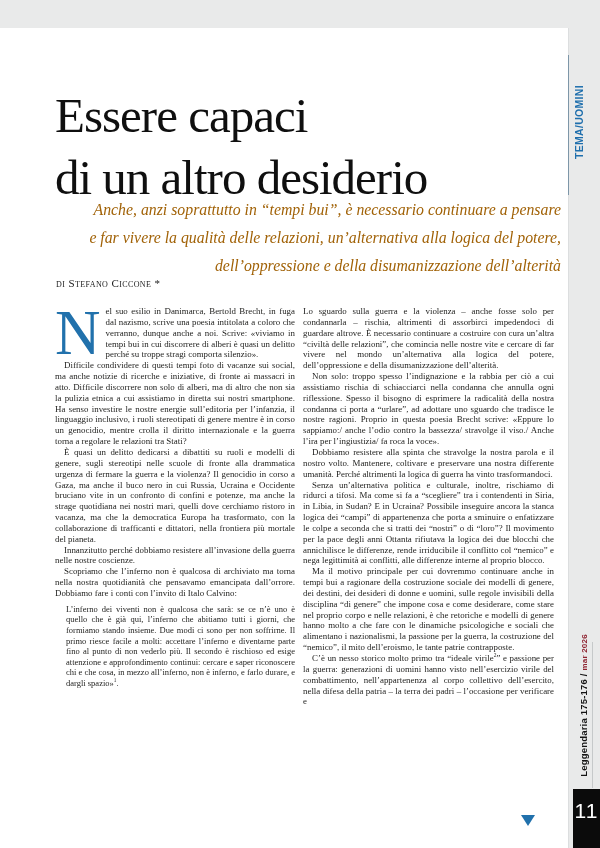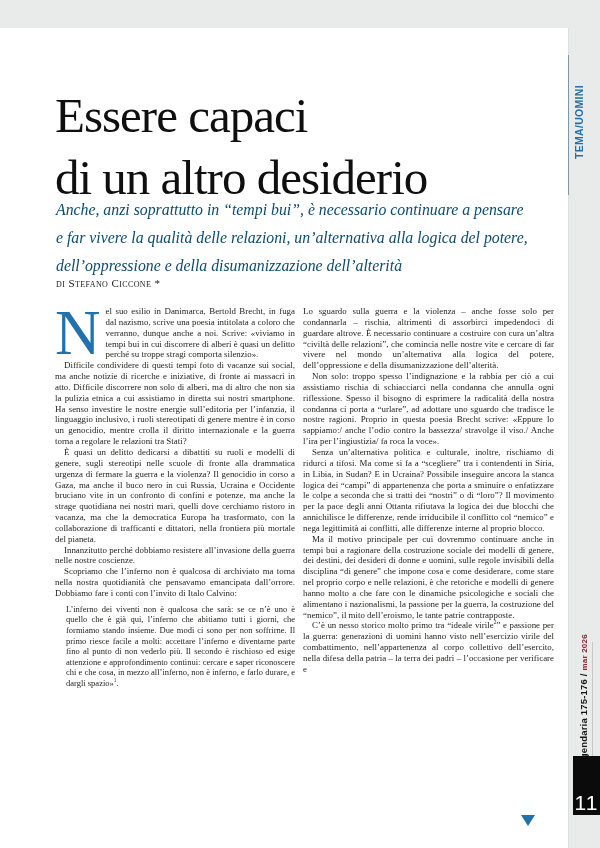--- a/index.html
+++ b/index.html
@@ -2,22 +2,22 @@
 <html lang="it"><head>
 <meta charset="utf-8">
 <style>
   html,body{margin:0;padding:0;}
   body{width:600px;height:848px;overflow:hidden;font-family:"Liberation Serif",serif;}
   .canvas{position:relative;width:600px;height:848px;background:#e9eaea;overflow:hidden;}
   .page{position:absolute;left:0;top:28px;width:568px;height:820px;background:#ffffff;border-right:1px solid #dcdedf;}
   
   .title{position:absolute;left:55px;top:52px;width:505px;color:#0f0f0f;
          font-size:49px;line-height:62px;letter-spacing:-1px;font-weight:400;}
-  .standfirst{position:absolute;left:56px;top:196px;width:505px;color:#0c4a6e;
-         font-style:italic;font-size:15.8px;line-height:28px;white-space:nowrap;}
+  .standfirst{position:absolute;left:56px;top:196px;width:505px;color:#a16207;
+         font-style:italic;font-size:15.8px;line-height:28px;white-space:nowrap;text-align:right;}
   .byline{position:absolute;left:56px;top:277px;font-variant:small-caps;
          font-size:11px;letter-spacing:0.4px;color:#1a1a1a;}
   
   .col{position:absolute;top:306px;font-size:8.9px;line-height:10.85px;color:#1e1e1c;
        text-align:justify;hyphens:auto;-webkit-hyphens:auto;}
   .col-left{left:55px;width:240px;}
   .col-right{left:303px;width:251px;}
   .para{margin:0;}
   .para.ind{text-indent:9px;}
   .para.quote{font-size:8.5px;line-height:10.6px;margin:5px 0 0 11px;}
@@ -32,22 +32,22 @@
   
   .tab-rule{position:absolute;left:568px;top:55px;width:1px;height:140px;background:#7d96a8;}
   .spine-rule{position:absolute;left:592px;top:642px;width:1px;height:146px;background:#c6c9ca;}
   .vlabel{position:absolute;transform:rotate(-90deg);text-align:center;
           font-family:"Liberation Sans",sans-serif;white-space:nowrap;}
   .tema{left:524px;top:116px;width:110px;height:12px;color:#1f6fad;
         font-weight:bold;font-size:10.5px;letter-spacing:0.3px;}
   .issue{left:503px;top:700px;width:160px;height:11px;color:#141414;
          font-weight:bold;font-size:9.5px;letter-spacing:0.2px;}
   .issue .date{color:#8e2330;font-size:8px;}
-  .folio{position:absolute;left:573px;top:756px;width:27px;height:59px;background:#0b0b0b;
-         display:flex;align-items:flex-end;justify-content:center;padding-top:10px;box-sizing:border-box;}
+  .folio{position:absolute;left:573px;top:789px;width:27px;height:59px;background:#0b0b0b;
+         display:flex;align-items:flex-start;justify-content:center;padding-top:10px;box-sizing:border-box;}
   .folio span{color:#ffffff;font-family:"Liberation Sans",sans-serif;font-size:21px;letter-spacing:1px;}
 </style>
 </head>
 <body>
 
 <div class="canvas">
   <div class="page"></div>
 
   <h1 class="title">
     <div>Essere capaci</div>
@@ -66,20 +66,21 @@
       <p class="para"><span class="dropcap">N</span><span>el suo esilio in Danimarca, Bertold Brecht, in fuga dal nazismo, scrive una poesia intitolata a coloro che verranno, dunque anche a noi. Scrive: «</span><span class="em">viviamo in tempi bui in cui discorrere di alberi è quasi un delitto perché su troppe stragi comporta silenzio</span><span>».</span></p>
       <p class="para ind"><span>Difficile condividere di questi tempi foto di vacanze sui social, ma anche notizie di ricerche e iniziative, di fronte ai massacri in atto. Difficile discorrere non solo di alberi, ma di altro che non sia la pulizia etnica a cui assistiamo in diretta sui nostri smartphone. Ha senso investire le nostre energie sull’editoria per l’infanzia, il linguaggio inclusivo, i ruoli stereotipati di genere mentre è in corso un genocidio, mentre crolla il diritto internazionale e la guerra torna a regolare le relazioni tra Stati?</span></p>
       <p class="para ind"><span>È </span><span class="em">quasi un delitto</span><span> dedicarsi a dibattiti su ruoli e modelli di genere, sugli stereotipi nelle scuole di fronte alla drammatica urgenza di fermare la guerra e la violenza? Il genocidio in corso a Gaza, ma anche il buco nero in cui Russia, Ucraina e Occidente bruciano vite in un confronto di confini e potenze, ma anche la strage quotidiana nei nostri mari, quelli dove cerchiamo ristoro in vacanza, ma che la democratica Europa ha trasformato, con la collaborazione di trafficanti e dittatori, nella frontiera più mortale del pianeta.</span></p>
       <p class="para ind"><span>Innanzitutto perché dobbiamo resistere all’invasione della guerra nelle nostre coscienze.</span></p>
       <p class="para ind"><span>Scopriamo che l’inferno non è qualcosa di archiviato ma torna nella nostra quotidianità che pensavamo emancipata dall’orrore. Dobbiamo fare i conti con l’invito di Italo Calvino:</span></p>
       <p class="para quote"><span>L’inferno dei viventi non è qualcosa che sarà: se ce n’è uno è quello che è già qui, l’inferno che abitiamo tutti i giorni, che formiamo stando insieme. Due modi ci sono per non soffrirne. Il primo riesce facile a molti: accettare l’inferno e diventarne parte fino al punto di non vederlo più. Il secondo è rischioso ed esige attenzione e approfondimento continui: cercare e saper riconoscere chi e che cosa, in mezzo all’inferno, non è inferno, e farlo durare, e dargli spazio»</span><sup>1</sup><span>.</span></p>
     </div>
   <div class="col col-right">
       <p class="para"><span>Lo sguardo sulla guerra e la violenza – anche fosse solo per condannarla – rischia, altrimenti di assorbirci impedendoci di guardare altrove. È necessario continuare a costruire con cura un’altra “civiltà delle relazioni”, che comincia nelle nostre vite e cercare di far vivere nel mondo un’alternativa alla logica del potere, dell’oppressione e della disumanizzazione dell’alterità.</span></p>
       <p class="para ind"><span>Non solo: troppo spesso l’indignazione e la rabbia per ciò a cui assistiamo rischia di schiacciarci nella condanna che annulla ogni riflessione. Spesso il bisogno di esprimere la radicalità della nostra condanna ci porta a “urlare”, ad adottare uno sguardo che tradisce le nostre ragioni. Proprio in questa poesia Brecht scrive: «Eppure lo sappiamo:/ anche l’odio contro la bassezza/ stravolge il viso./ Anche l’ira per l’ingiustizia/ fa roca la voce».</span></p>
+      <p class="para ind"><span>Dobbiamo resistere alla spinta che stravolge la nostra parola e il nostro volto. Mantenere, coltivare e preservare una nostra differente umanità. Perché altrimenti la logica di guerra ha vinto trasformandoci.</span></p>
       <p class="para ind"><span>Senza un’alternativa politica e culturale, inoltre, rischiamo di ridurci a tifosi. Ma come si fa a “scegliere” tra i contendenti in Siria, in Libia, in Sudan? E in Ucraina? Possibile inseguire ancora la stanca logica dei “campi” di appartenenza che porta a sminuire o enfatizzare le colpe a seconda che si tratti dei “nostri” o di “loro”? Il movimento per la pace degli anni Ottanta rifiutava la logica dei due blocchi che annichilisce le differenze, rende irriducibile il conflitto col “nemico” e nega legittimità ai conflitti, alle differenze interne al proprio blocco.</span></p>
       <p class="para ind"><span>Ma il motivo principale per cui dovremmo continuare anche in </span><span class="em">tempi bui</span><span> a ragionare della costruzione sociale dei modelli di genere, dei destini, dei desideri di donne e uomini, sulle regole invisibili della disciplina “di genere” che impone cosa e come desiderare, come stare nel proprio corpo e nelle relazioni, è che retoriche e modelli di genere hanno molto a che fare con le dinamiche psicologiche e sociali che alimentano i nazionalismi, la passione per la guerra, la costruzione del “nemico”, il mito dell’eroismo, le tante patrie contrapposte.</span></p>
       <p class="para ind"><span>C’è un nesso storico molto primo tra “ideale virile</span><sup>2</sup><span>” e passione per la guerra: generazioni di uomini hanno visto nell’esercizio virile del combattimento, nell’appartenenza al corpo collettivo dell’esercito, nella difesa della patria – la terra dei padri – l’occasione per verificare e</span></p>
     </div>
 
   <div class="triangle"></div>
 
   <div class="tab-rule"></div>
   <div class="vlabel tema">TEMA/UOMINI</div>
 

